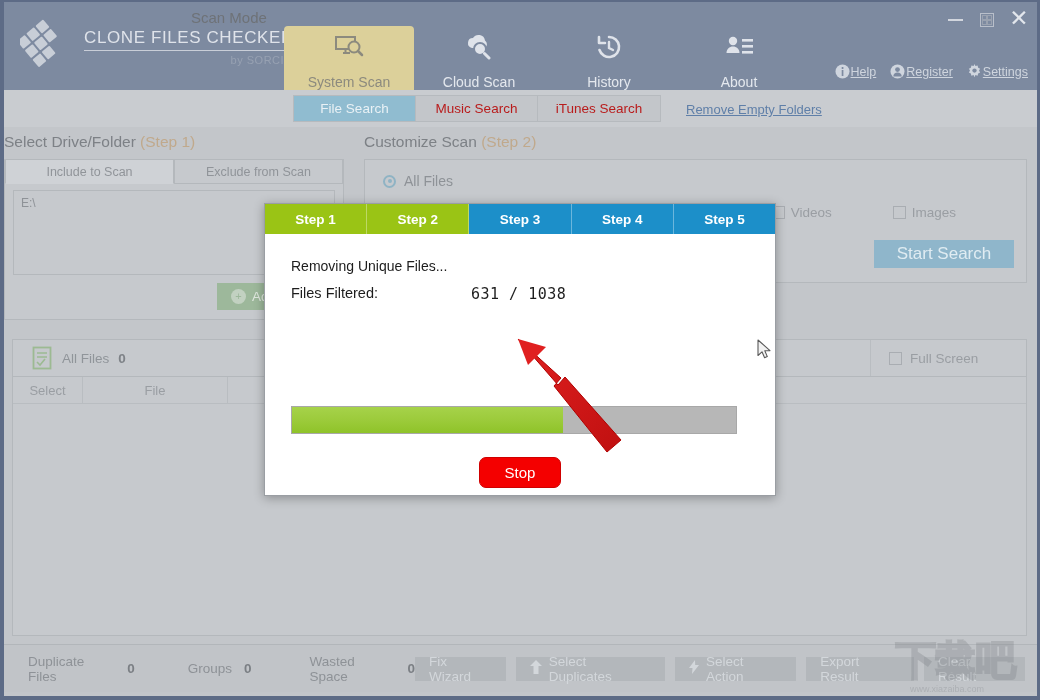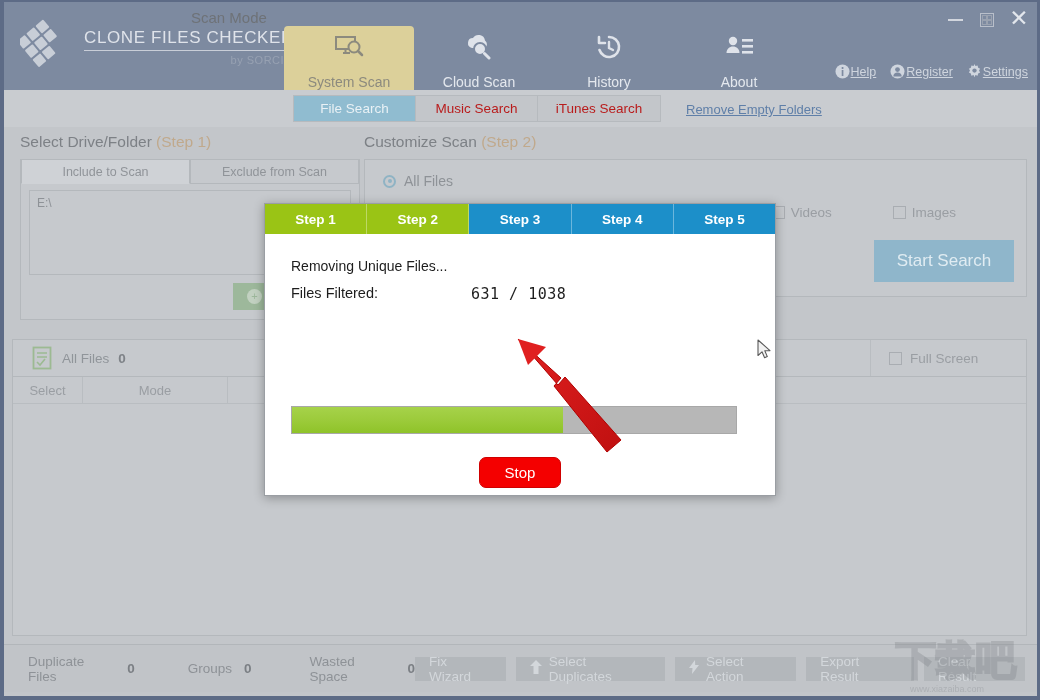--- a/index.html
+++ b/index.html
@@ -125,21 +125,21 @@
   
   .body-area {
     position: absolute; left: 4px; top: 127px; right: 3px; bottom: 60px;
     background: #c3c6ca;
   }
 
   .sec-title { font-size: 15.5px; color: #7d8186; }
   .sec-step { color: #c0a98c; }
 
   .panel-left {
-    position: absolute; left: 16px; top: 6px; width: 340px;
+    position: absolute; left: 0; top: 6px; width: 340px;
   }
   .panel-right {
     position: absolute; left: 360px; top: 6px; right: 10px;
   }
   .panel-box {
     margin-top: 8px; background: #c6c9cd; border: 1px solid #b4b8bc;
   }
 
   .inc-tabs { display: flex; height: 24px; }
   .inc-tab {
@@ -186,21 +186,21 @@
   }
   .chk {
     width: 13px; height: 13px; border: 1px solid #a9adb2; background: #c6c9cd;
     display: inline-block;
   }
   .chk-item { display: flex; align-items: center; gap: 6px; margin-right: 52px; }
 
   .start-row { display: flex; justify-content: flex-end; padding: 10px 12px 14px 0; }
   .btn-start {
     background: #8fb6cb; color: #e0ecf2; font-size: 17px;
-    width: 140px; height: 42px; display: flex; align-items: center;
+    width: 140px; height: 28px; display: flex; align-items: center;
     justify-content: center; cursor: default;
   }
 
   
   .results {
     position: absolute; left: 8px; right: 10px; top: 212px; bottom: 4px;
     border: 1px solid #b4b8bc; background: #c6c9cd;
   }
   .res-tabs { display: flex; height: 37px; border-bottom: 1px solid #b4b8bc; }
   .res-tab {
@@ -513,21 +513,21 @@
             <span>Images</span>
             <b>0</b>
           </div>
           <div class="res-fs">
             <span class="chk"></span>
             <span>Full Screen</span>
           </div>
         </div>
         <div class="grid-head">
           <div class="gh gh-select">Select</div>
-          <div class="gh gh-name">Mode</div>
+          <div class="gh gh-name">File</div>
           <div class="gh gh-type">Type</div>
           <div class="gh gh-rest"></div>
         </div>
       </div>
     </div>
 
     <div class="footer">
       <div class="stat" style="margin-left:24px">
         <span>Duplicate Files</span>
         <b>0</b>

